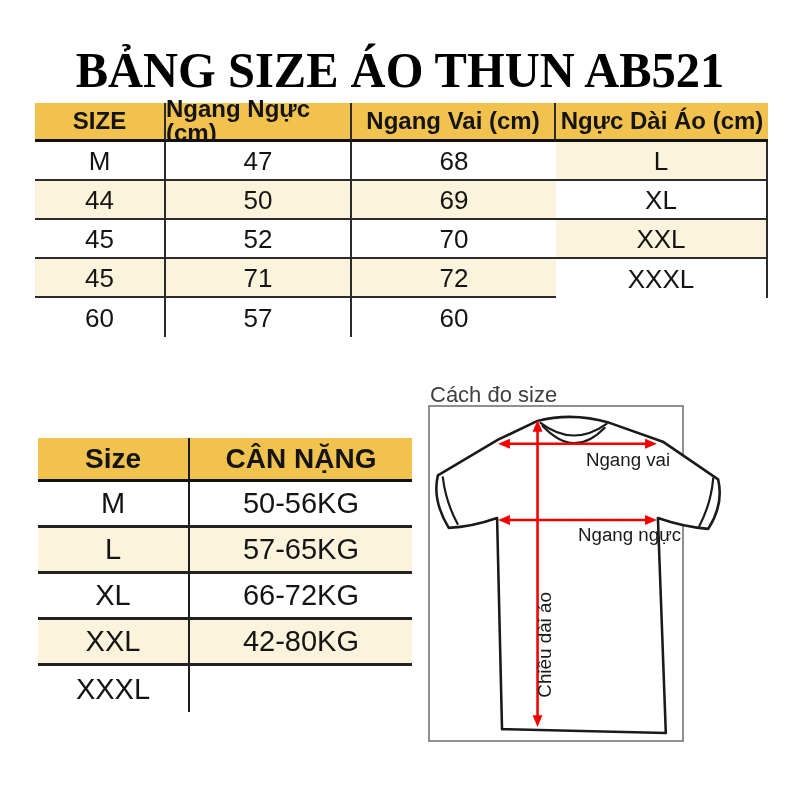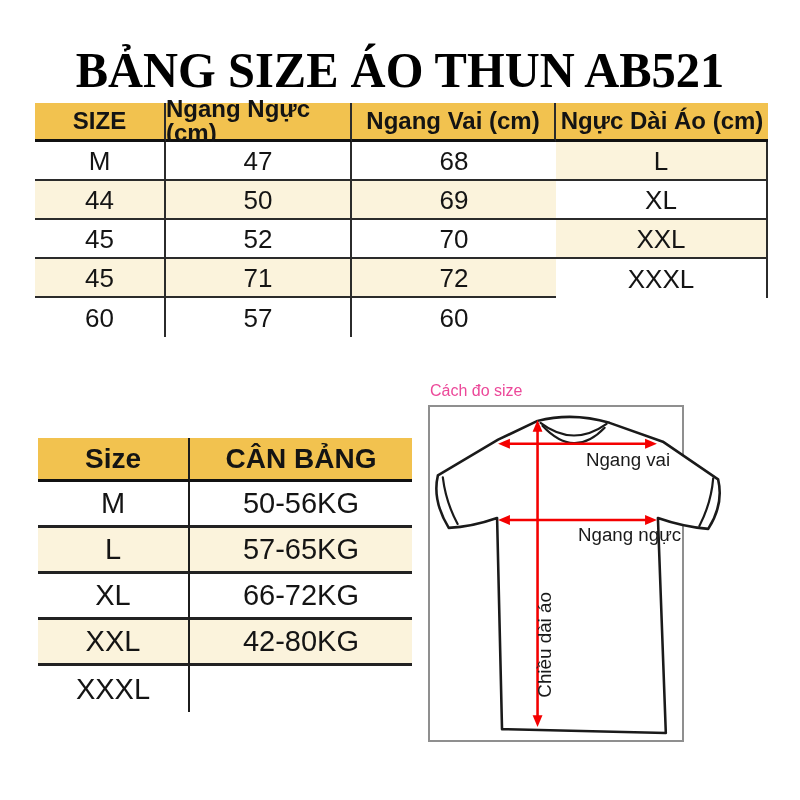--- a/index.html
+++ b/index.html
@@ -57,21 +57,21 @@
   .t2 .hc{
     background:var(--yellow);font-weight:bold;font-size:28px;
     border-bottom:3px solid #111;
   }
   .t2 .r0,.t2 .r1,.t2 .r2,.t2 .r3{border-bottom:3px solid #222;}
   .t2 .odd{background:var(--cream);}
 
   
   .diagram-caption{
     position:absolute;left:430px;top:382px;
-    font-size:16px;color:#ec4899;
+    font-size:22px;color:#404040;
   }
   .diagram-box{
     position:absolute;left:428px;top:405px;width:256px;height:337px;
     border:2px solid var(--boxborder);background:#fff;
   }
   .diagram-box svg{position:absolute;left:0;top:0;width:296px;height:333px;}
   .shirt{fill:#fff;stroke:#1a1a1a;stroke-width:2.6;stroke-linejoin:round;stroke-linecap:round;}
   .shirtline{fill:none;stroke:#1a1a1a;stroke-width:2.2;stroke-linecap:round;}
   .redline{stroke:var(--red);stroke-width:2.6;}
   .redfill{fill:var(--red);}
@@ -108,21 +108,21 @@
   <div class="c r3 col3 odd">72</div>
 
   <div class="c r4 col0">XXXL</div>
   <div class="c r4 col1">60</div>
   <div class="c r4 col2">57</div>
   <div class="c r4 col3">60</div>
 </div>
 
 <div class="t2">
   <div class="c hc col0">Size</div>
-  <div class="c hc col1">CÂN BẢNG</div>
+  <div class="c hc col1">CÂN NẶNG</div>
 
   <div class="c r0 col0">M</div>
   <div class="c r0 col1">50-56KG</div>
 
   <div class="c r1 col0 odd">L</div>
   <div class="c r1 col1 odd">57-65KG</div>
 
   <div class="c r2 col0">XL</div>
   <div class="c r2 col1">66-72KG</div>
 

